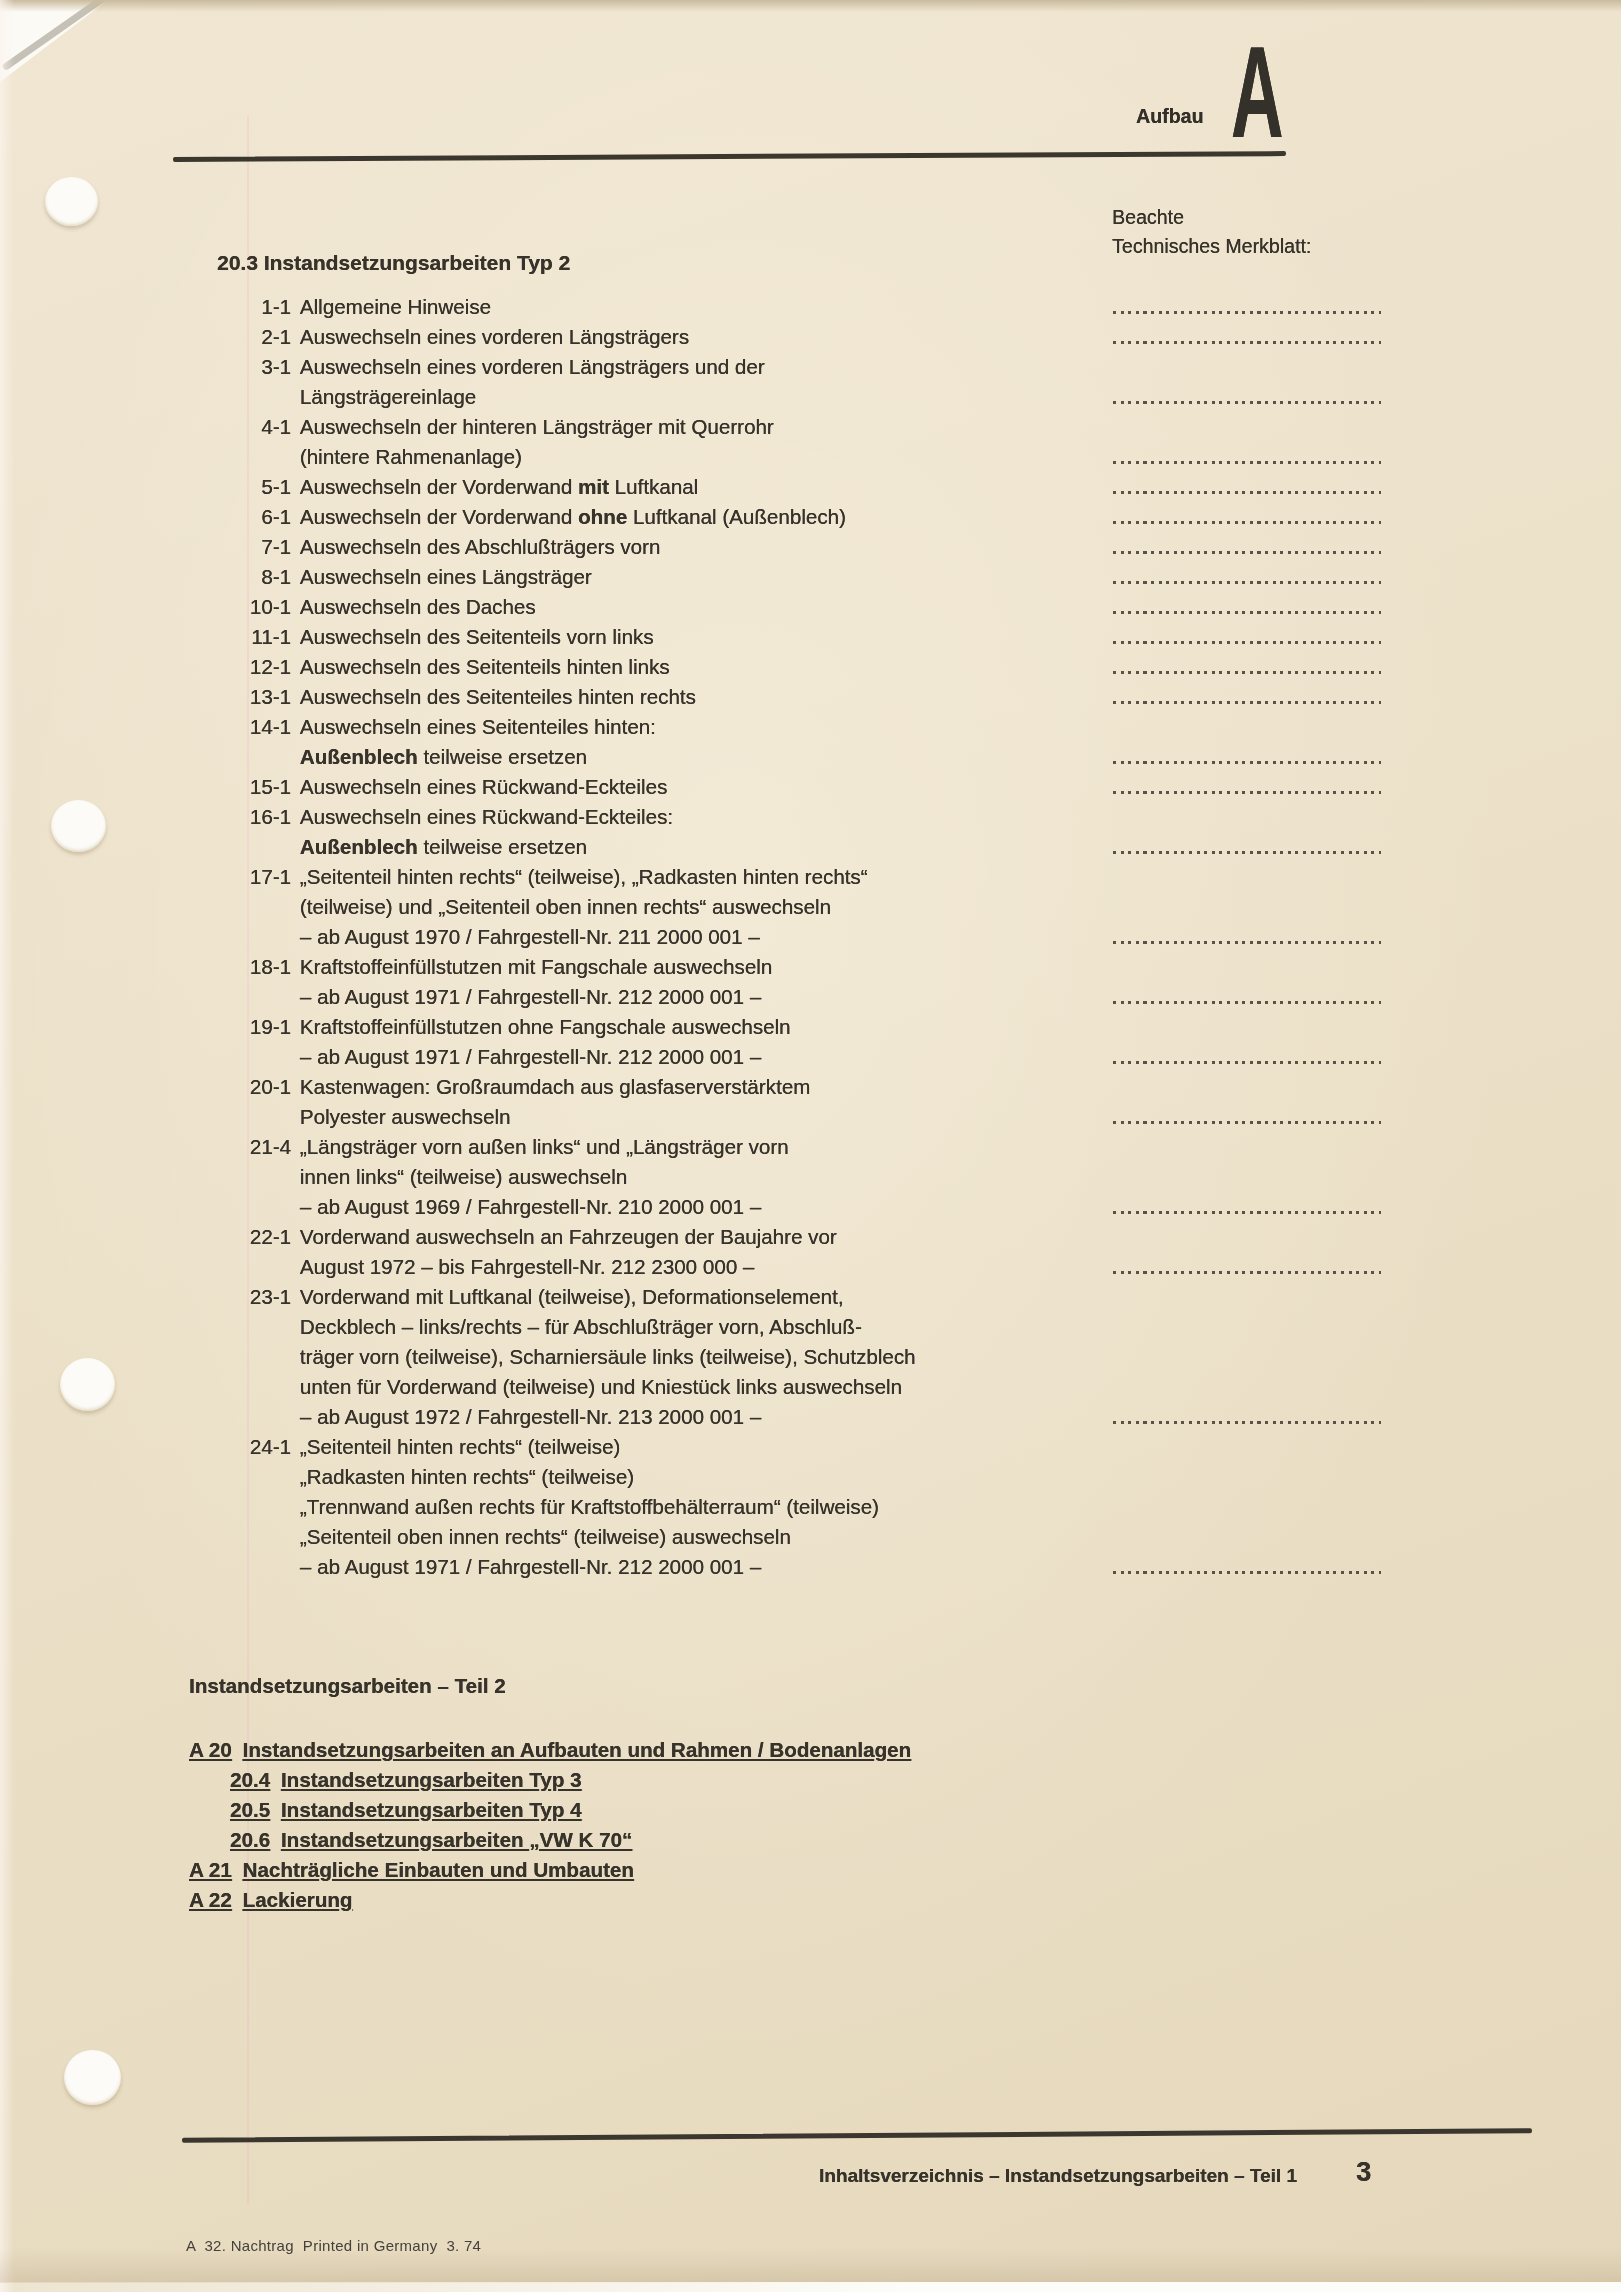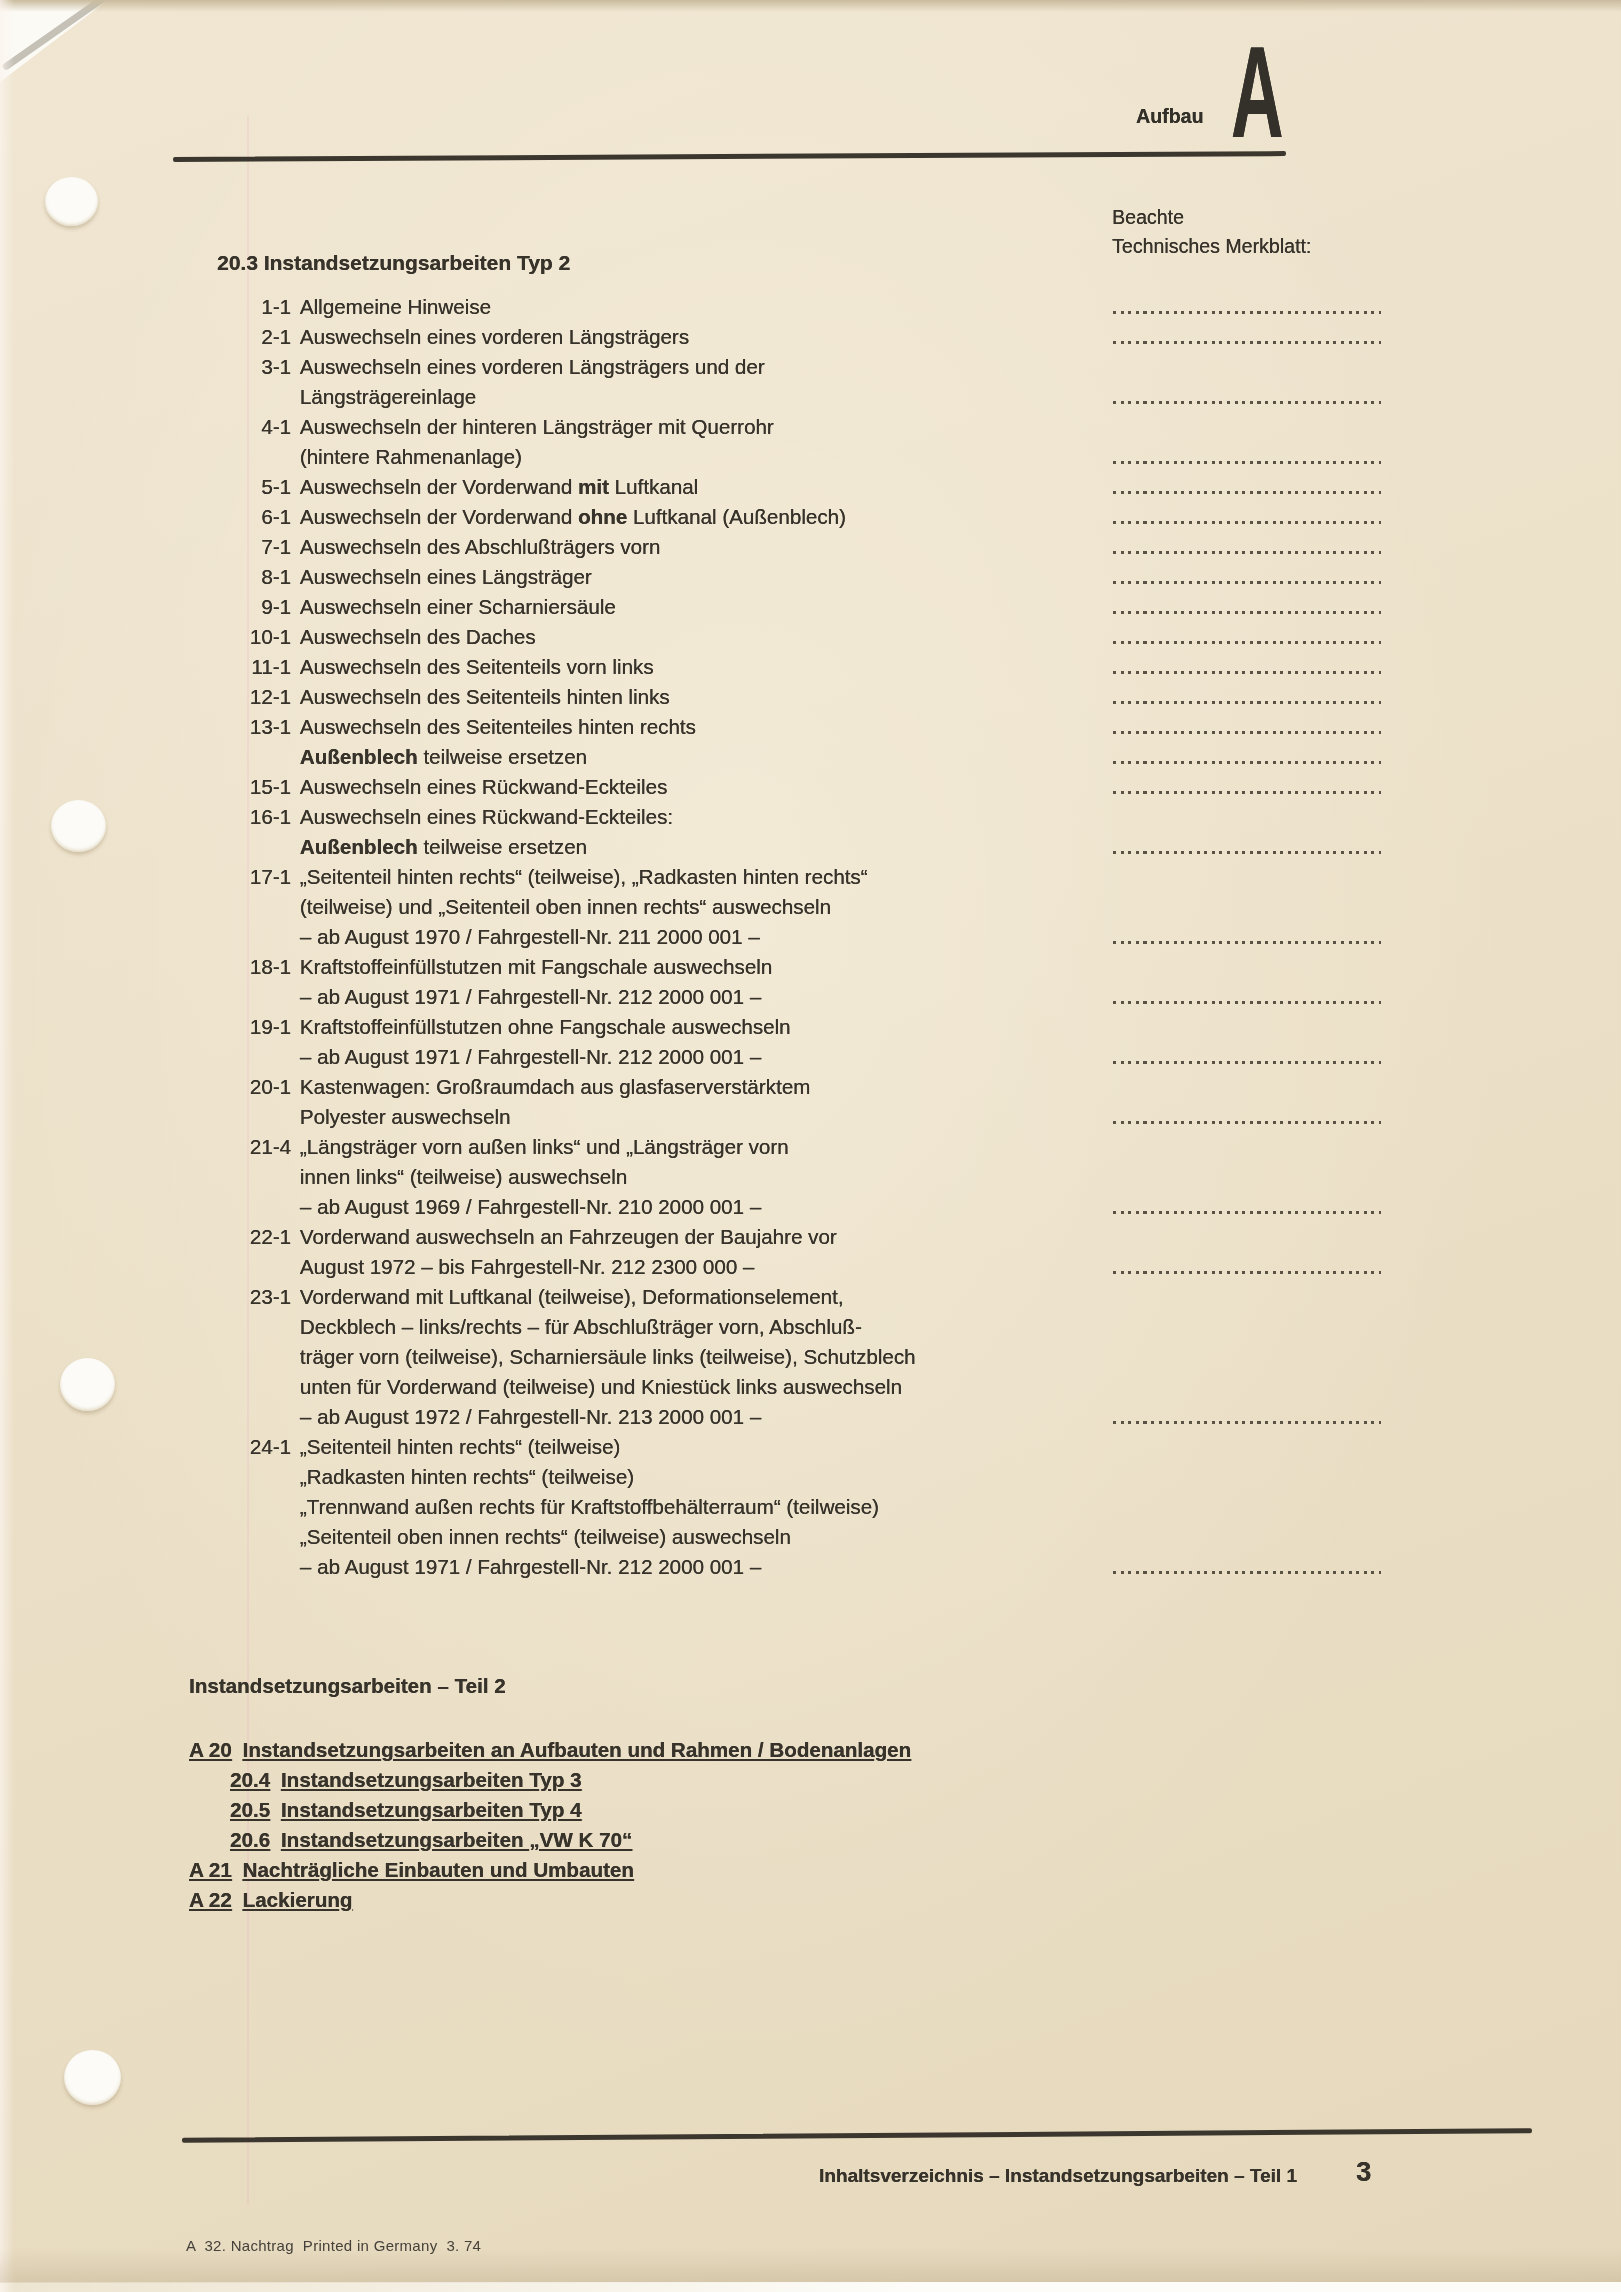--- a/index.html
+++ b/index.html
@@ -137,43 +137,42 @@
         <span class="toc-num">7-1</span>
         <span class="toc-text"><span>Auswechseln des Abschlußträgers vorn</span></span>
         <span class="leader"></span>
       </div>
       <div class="toc-row">
         <span class="toc-num">8-1</span>
         <span class="toc-text"><span>Auswechseln eines Längsträger</span></span>
         <span class="leader"></span>
       </div>
       <div class="toc-row">
-        <span class="toc-num">9-1</span>
-        <span class="toc-text"><span>Auswechseln einer Scharniersäule</span></span>
-        <span class="leader"></span>
-      </div>
-      <div class="toc-row">
         <span class="toc-num">10-1</span>
         <span class="toc-text"><span>Auswechseln des Daches</span></span>
         <span class="leader"></span>
       </div>
       <div class="toc-row">
         <span class="toc-num">11-1</span>
         <span class="toc-text"><span>Auswechseln des Seitenteils vorn links</span></span>
         <span class="leader"></span>
       </div>
       <div class="toc-row">
         <span class="toc-num">12-1</span>
         <span class="toc-text"><span>Auswechseln des Seitenteils hinten links</span></span>
         <span class="leader"></span>
       </div>
       <div class="toc-row">
         <span class="toc-num">13-1</span>
         <span class="toc-text"><span>Auswechseln des Seitenteiles hinten rechts</span></span>
         <span class="leader"></span>
+      </div>
+      <div class="toc-row">
+        <span class="toc-num">14-1</span>
+        <span class="toc-text"><span>Auswechseln eines Seitenteiles hinten:</span></span>
       </div>
       <div class="toc-row">
         <span class="toc-num"></span>
         <span class="toc-text"><span class="b">Außenblech</span><span> teilweise ersetzen</span></span>
         <span class="leader"></span>
       </div>
       <div class="toc-row">
         <span class="toc-num">15-1</span>
         <span class="toc-text"><span>Auswechseln eines Rückwand-Eckteiles</span></span>
         <span class="leader"></span>

